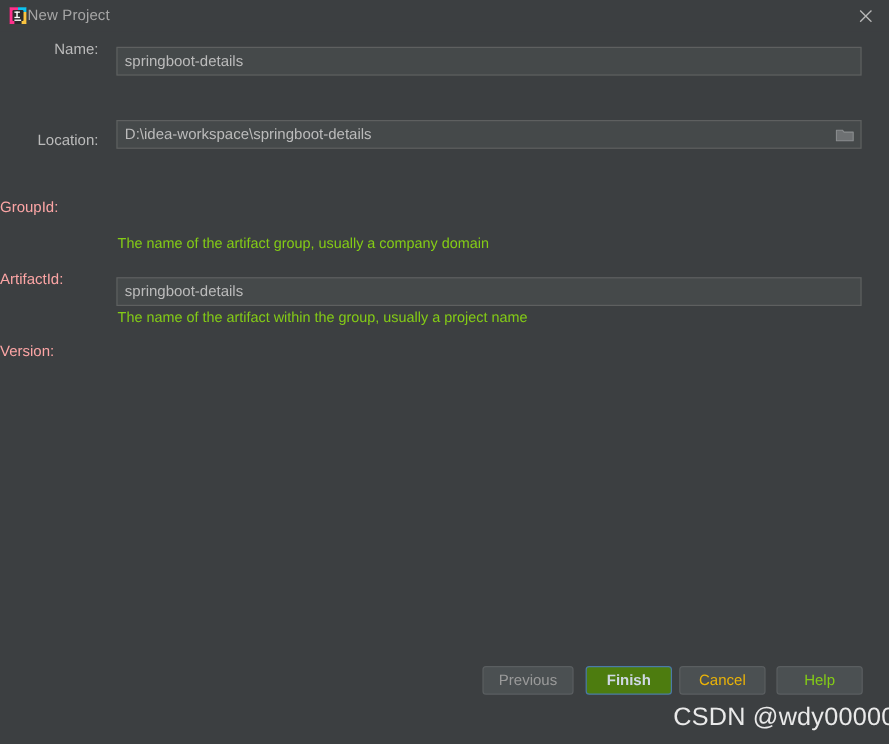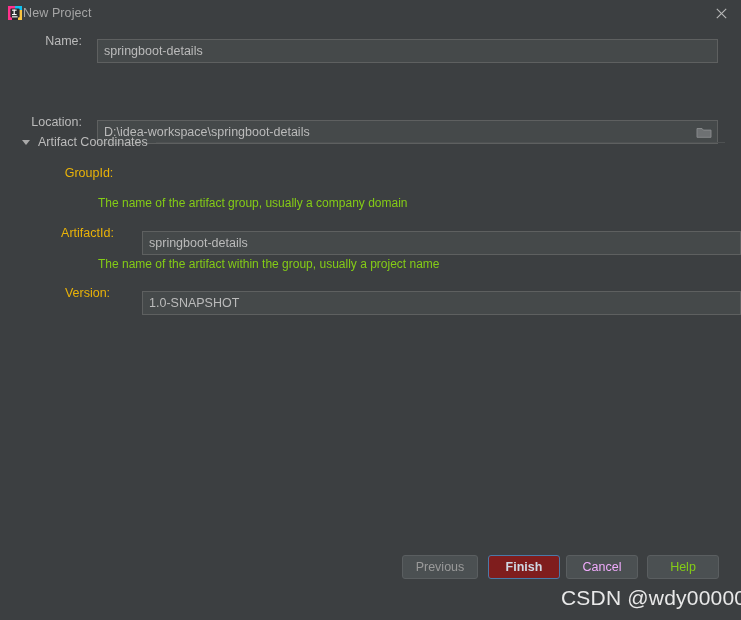--- a/index.html
+++ b/index.html
@@ -70,25 +70,24 @@
   .lbl {
     width: 82px;
     text-align: right;
     padding-right: 0;
     font-size: 12.5px;
     color: #bbbbbb;
     white-space: nowrap;
   }
   .lbl-indent {
     width: 82px;
-    text-align: center;
-    font-size: 12.5px;
-    color: #eab308;
-    white-space: nowrap;
-    padding-left: 48px;
+    text-align: left;
+    font-size: 12.5px;
+    color: #fca5a5;
+    white-space: nowrap;
   }
 
   .field {
     margin-left: 15px;
     height: 24px;
     background: #45494a;
     border: 1px solid #5e6060;
     box-sizing: border-box;
     display: flex;
     align-items: center;
@@ -173,21 +172,21 @@
     justify-content: center;
     font-size: 12.5px;
     box-sizing: border-box;
   }
   .btn-secondary {
     background: #4b5052;
     border: 1px solid #5a5e60;
     color: #9a9a9a;
   }
   .btn-primary {
-    background: #7f1d1d;
+    background: #4d7c0f;
     border: 1px solid #4a7aa8;
     color: #cfd8e3;
     font-weight: bold;
   }
 
   
   .watermark {
     position: absolute;
     left: 561px;
     top: 586px;
@@ -228,60 +227,52 @@
 
 <div class="dialog-body">
 
   <div class="row" style="top:3px;">
     <span class="lbl">Name:</span>
     <span class="field wide">
       <span class="val">springboot-details</span>
     </span>
   </div>
 
-  <div class="row" style="top:84px;">
+  <div class="row" style="top:74px;align-items:flex-end;">
     <span class="lbl">Location:</span>
     <span class="field wide">
       <span class="val">D:\idea-workspace\springboot-details</span>
       <span class="browse-icon">
         <svg width="16" height="14" viewBox="0 0 16 14">
           <path d="M1 3.5 h5 l1.4 1.6 H15 v7.2 H1 z" fill="#6e7173" stroke="#8a8d8f" stroke-width="0.9" stroke-linejoin="round"></path>
         </svg>
       </span>
     </span>
   </div>
 
-  <div class="section" style="top:107px;">
-    <span class="tri"></span>
-    <span class="section-label">Artifact Coordinates</span>
-    <span class="sep"></span>
-  </div>
 
   <div class="row" style="top:135px;">
     <span class="lbl-indent">GroupId:</span>
   </div>
   <div class="hint" style="top:170px;">The name of the artifact group, usually a company domain</div>
 
   <div class="row" style="top:195px;">
     <span class="lbl-indent">ArtifactId:</span>
     <span class="field wide">
       <span class="val">springboot-details</span>
     </span>
   </div>
   <div class="hint" style="top:231px;">The name of the artifact within the group, usually a project name</div>
 
   <div class="row" style="top:255px;">
     <span class="lbl-indent">Version:</span>
-    <span class="field wide">
-      <span class="val">1.0-SNAPSHOT</span>
-    </span>
   </div>
 
   <div class="footer">
     <span class="btn btn-secondary" style="left:402px; width:76px; top:3px;">Previous</span>
     <span class="btn btn-primary" style="left:488px; width:72px; top:3px;">Finish</span>
-    <span class="btn btn-secondary" style="left:566px; width:72px; top:3px; color:#f0abfc;">Cancel</span>
+    <span class="btn btn-secondary" style="left:566px; width:72px; top:3px; color:#eab308;">Cancel</span>
     <span class="btn btn-secondary" style="left:647px; width:72px; top:3px; color:#84cc16;">Help</span>
   </div>
 
 </div>
 
 <div class="watermark">CSDN @wdy00000</div>
 
 </body></html>

